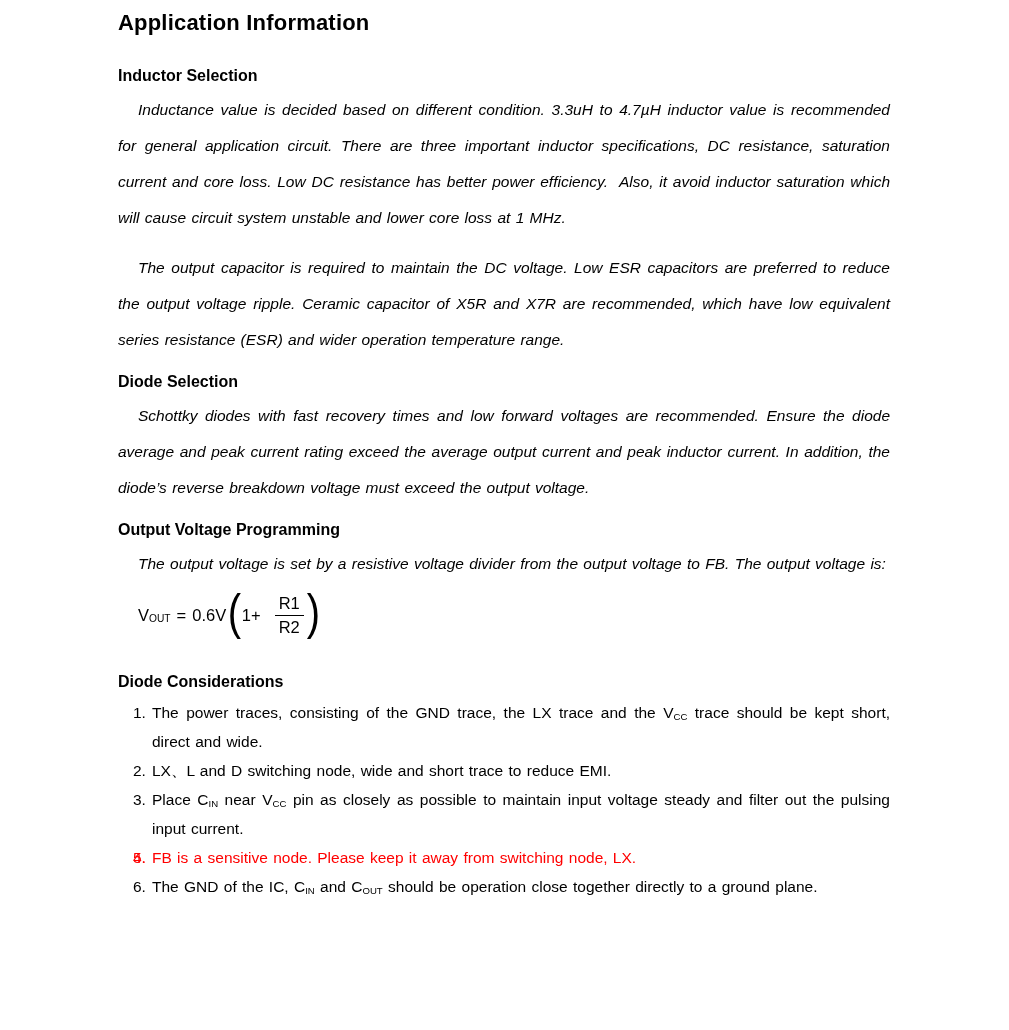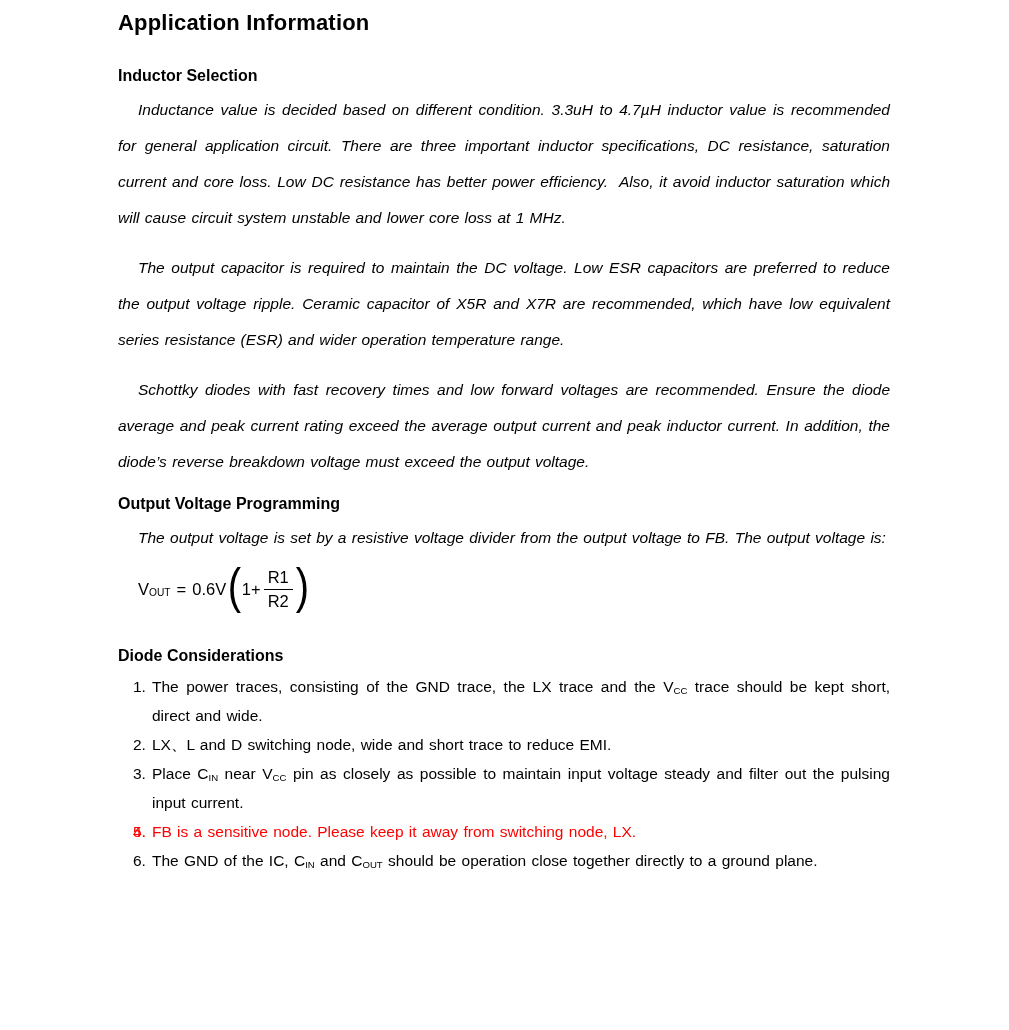--- a/index.html
+++ b/index.html
@@ -68,21 +68,21 @@
     line-height: 0.85;
     transform: scaleX(0.8);
     padding-bottom: 6px;
   }
   .formula .paren-open { margin-right: -1px; }
   .formula .paren-close { margin-left: 1px; }
   .frac {
     display: inline-flex;
     flex-direction: column;
     align-items: center;
-    margin-left: 3px;
+    margin-left: 14px;
   }
   .frac .num {
     border-bottom: 1.6px solid #000;
     padding: 0 4px 2px 4px;
   }
   .frac .den { padding-top: 2px; }
   
   ol.items {
     list-style: none;
     margin: 2px 0 0 0;
@@ -112,20 +112,21 @@
   <section>
     <h2 class="sec-heading">Inductor Selection</h2>
     <p class="body-text">Inductance value is decided based on different condition. 3.3uH to 4.7µH inductor value is recommended for general application circuit. There are three important inductor specifications, DC resistance, saturation current and core loss. Low DC resistance has better power efficiency.&nbsp; Also, it avoid inductor saturation which will cause circuit system unstable and lower core loss at 1 MHz.</p>
   </section>
 
   <section>
     <p class="body-text">The output capacitor is required to maintain the DC voltage. Low ESR capacitors are preferred to reduce the output voltage ripple. Ceramic capacitor of X5R and X7R are recommended, which have low equivalent series resistance (ESR) and wider operation temperature range.</p>
   </section>
 
   <section>
+    <h2 class="sec-heading">Diode Selection</h2>
     <p class="body-text">Schottky diodes with fast recovery times and low forward voltages are recommended. Ensure the diode average and peak current rating exceed the average output current and peak inductor current. In addition, the diode’s reverse breakdown voltage must exceed the output voltage.</p>
   </section>
 
   <section class="gap-lg">
     <h2 class="sec-heading">Output Voltage Programming</h2>
     <p class="body-text">The output voltage is set by a resistive voltage divider from the output voltage to FB. The output voltage is:</p>
     <div class="formula">
       <span class="f-lhs"><span>V</span><sub>OUT</sub></span>
       <span class="f-eq">=</span>
       <span class="f-coef">0.6V</span>

